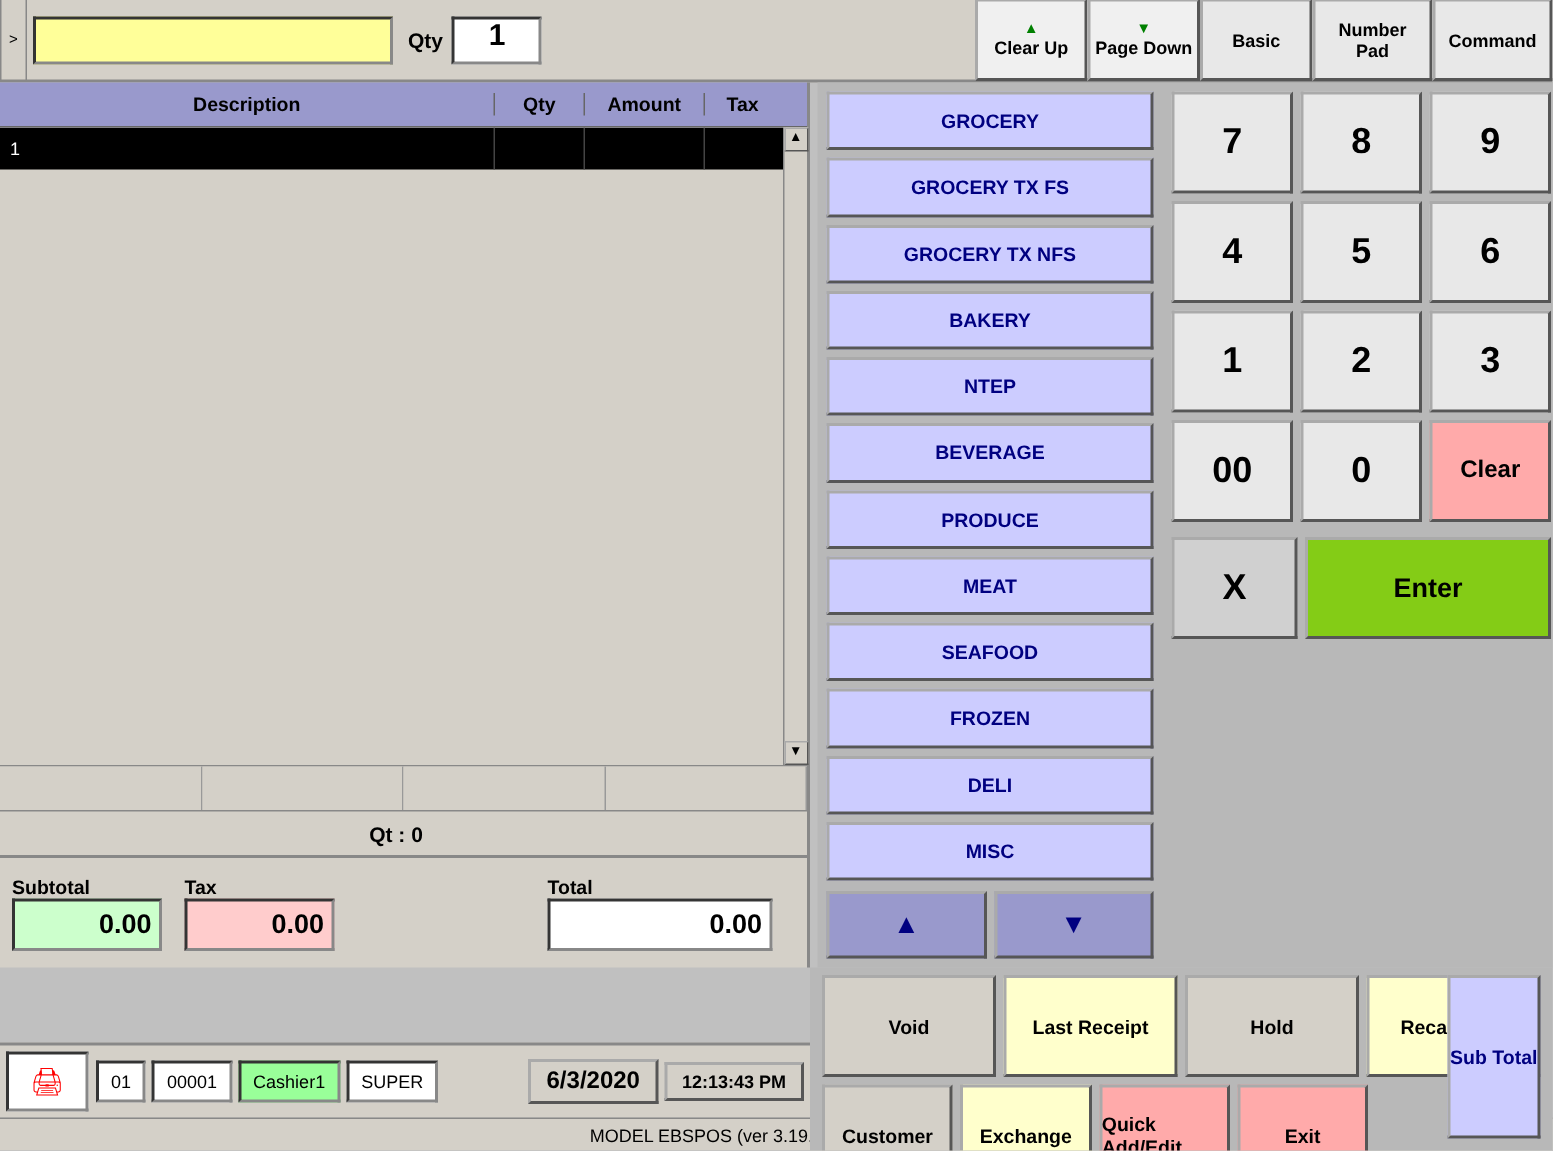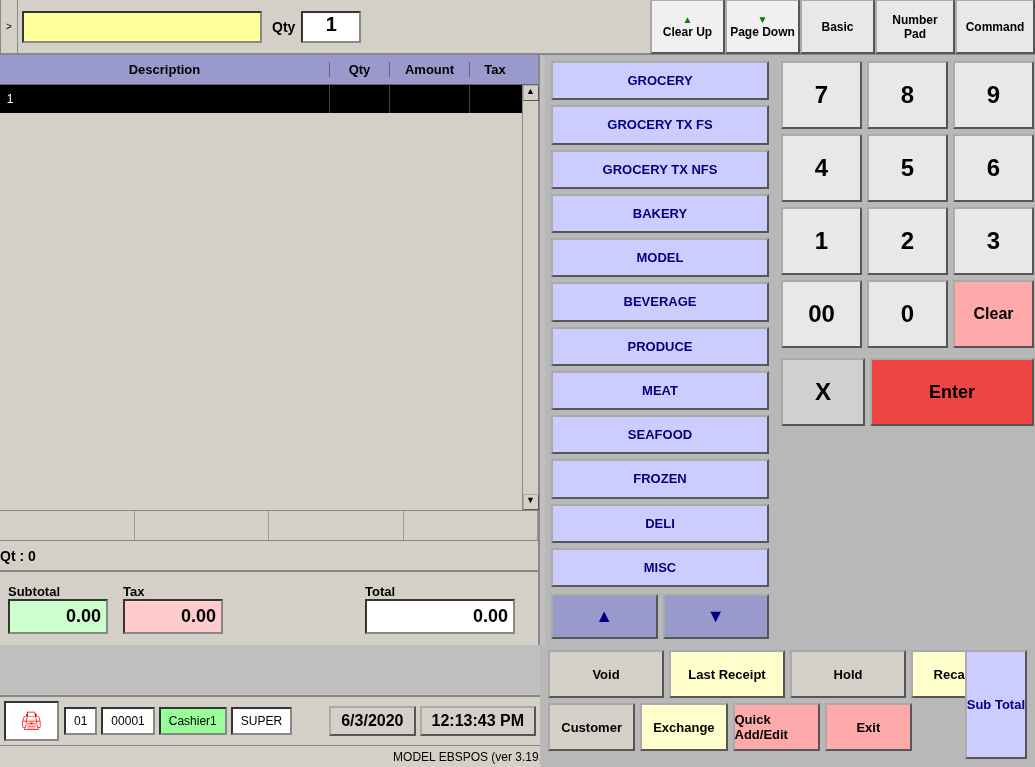--- a/index.html
+++ b/index.html
@@ -138,21 +138,21 @@
       flex: 1;
       border-right: 1px solid #999;
       background: #d4d0c8;
     }
 
     .qt-row {
       height: 30px;
       background: #d4d0c8;
       display: flex;
       align-items: center;
-      justify-content: flex-start;
+      justify-content: center;
       padding-right: 10px;
       border-top: 1px solid #888;
       font-size: 14px;
       font-weight: bold;
     }
 
     .totals-row {
       height: 75px;
       background: #d4d0c8;
       display: flex;
@@ -207,21 +207,21 @@
     }
     .date-cell {
       background: #d4d0c8;
       font-size: 16px;
       font-weight: bold;
       padding: 4px 10px;
       border: 2px outset #aaa;
     }
     .time-cell {
       background: #d4d0c8;
-      font-size: 16px;
+      font-size: 12px;
       font-weight: bold;
       padding: 4px 10px;
       border: 2px outset #aaa;
     }
 
     
     .model-bar {
       height: 22px;
       background: #d4d0c8;
       display: flex;
@@ -290,42 +290,42 @@
       font-size: 24px;
       font-weight: bold;
       height: 68px;
       cursor: pointer;
       display: flex;
       align-items: center;
       justify-content: center;
     }
     .n-btn.clear-btn { background: #ffaaaa; font-size: 16px; }
     .n-btn.x-btn { background: #d0d0d0; }
-    .n-btn.enter-btn { background: #ef4444; font-size: 18px; font-weight: bold; }
+    .n-btn.enter-btn { background: #84cc16; font-size: 18px; font-weight: bold; }
 
     
     .bottom-section {
       position: absolute;
       left: 540px;
       top: 645px;
       width: 495px;
       height: 122px;
       background: #b8b8b8;
       display: flex;
       flex-direction: column;
       gap: 5px;
       padding: 5px 8px;
     }
     .action-row {
       display: flex;
       gap: 5px;
     }
     .a-btn {
       flex: 1;
-      height: 48px;
+      height: 68px;
       border: 2px outset #aaa;
       font-size: 13px;
       font-weight: bold;
       cursor: pointer;
       display: flex;
       align-items: center;
       justify-content: center;
     }
     .a-btn.gray { background: #d4d0c8; }
     .a-btn.yellow { background: #ffffcc; }
@@ -431,21 +431,21 @@
   <span>MODEL EBSPOS (ver 3.19.144)  NTEP 18-097</span>
 </div>
 
 <div class="right-section">
 
   <div class="category-panel">
     <div class="cat-btn">GROCERY</div>
     <div class="cat-btn">GROCERY TX FS</div>
     <div class="cat-btn">GROCERY TX NFS</div>
     <div class="cat-btn">BAKERY</div>
-    <div class="cat-btn">MODEL</div>
+    <div class="cat-btn">NTEP</div>
     <div class="cat-btn">BEVERAGE</div>
     <div class="cat-btn">PRODUCE</div>
     <div class="cat-btn">MEAT</div>
     <div class="cat-btn">SEAFOOD</div>
     <div class="cat-btn">FROZEN</div>
     <div class="cat-btn">DELI</div>
     <div class="cat-btn">MISC</div>
     <div style="display:flex;gap:5px;margin-top:2px;">
       <div class="cat-scroll-btn" style="flex:1;">▲</div>
       <div class="cat-scroll-btn" style="flex:1;">▼</div>

